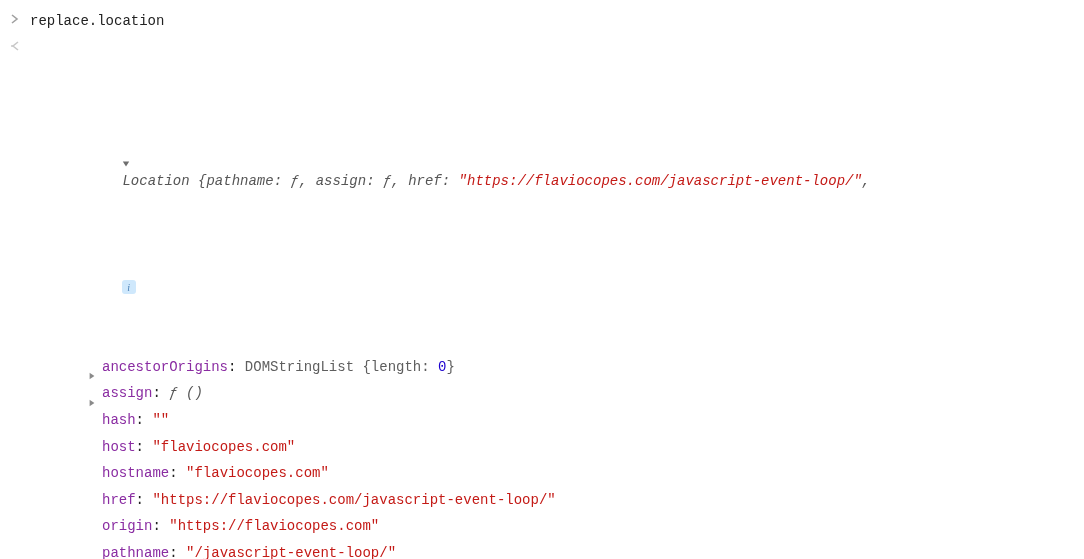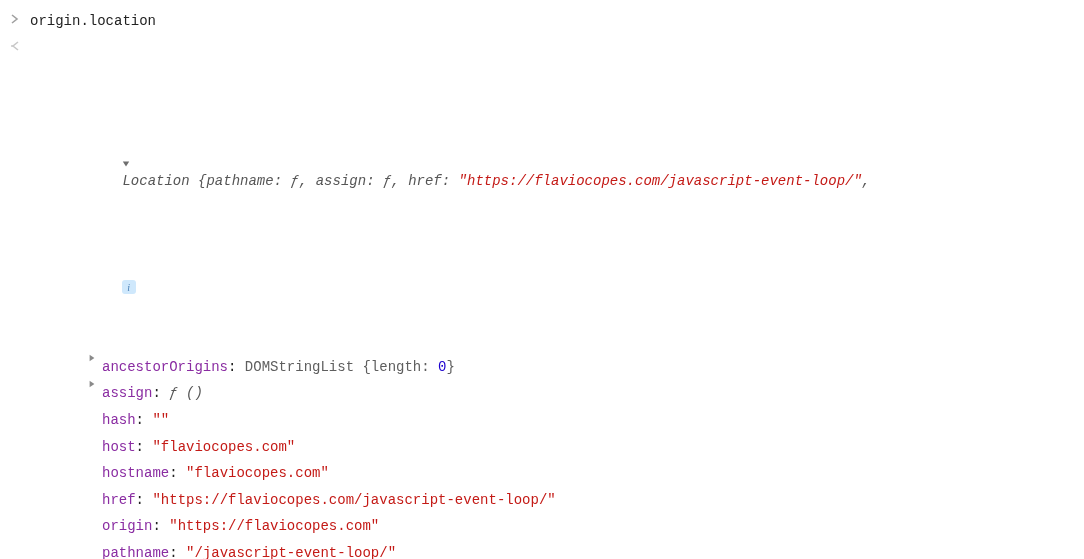--- a/index.html
+++ b/index.html
@@ -82,21 +82,21 @@
       font-style: italic;
     }
     .gray {
       color: #5e5e5e;
     }
     .props {
       padding-left: 38px;
     }
     .prop-row {
       display: flex;
-      align-items: flex-start;
+      align-items: flex-end;
       line-height: 1.9;
     }
     .tri {
       width: 14px;
       flex-shrink: 0;
       color: #888;
       cursor: pointer;
       font-size: 10px;
       user-select: none;
       display: inline-flex;
@@ -127,21 +127,21 @@
   </style>
 </head>
 <body>
 
 <div class="row">
   <div class="gutter">
     <svg viewBox="0 0 10 10">
         <path d="M2 1 L7 5 L2 9" fill="none" stroke="#a0a0a0" stroke-width="1.6"></path>
       </svg>
   </div>
-  <div class="content input-line">origin.location</div>
+  <div class="content input-line">replace.location</div>
 </div>
 
 <div class="row">
   <div class="gutter gutter-response">
     <svg viewBox="0 0 10 10">
         <path d="M8 1 L3 5 L8 9" fill="none" stroke="#c8c8c8" stroke-width="1.6"></path>
         <circle cx="2" cy="5" r="1" fill="#c8c8c8"></circle>
       </svg>
   </div>
   <div class="content response-block">

